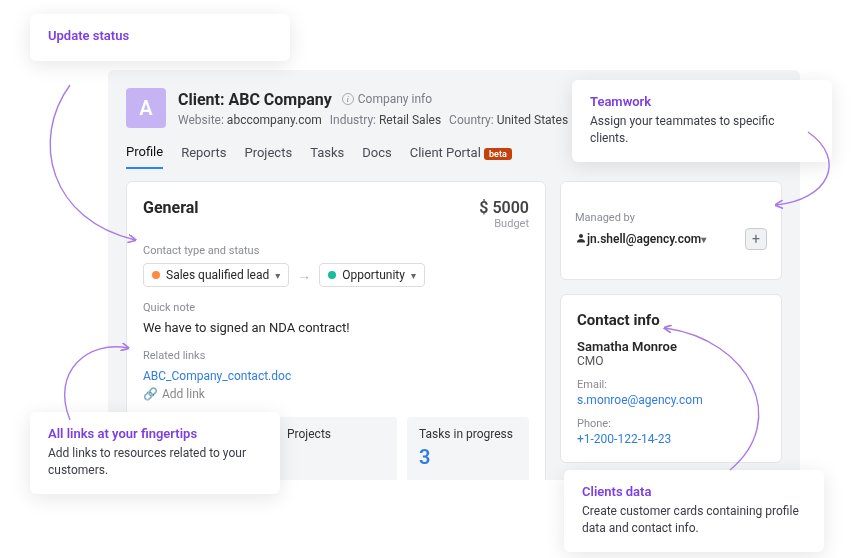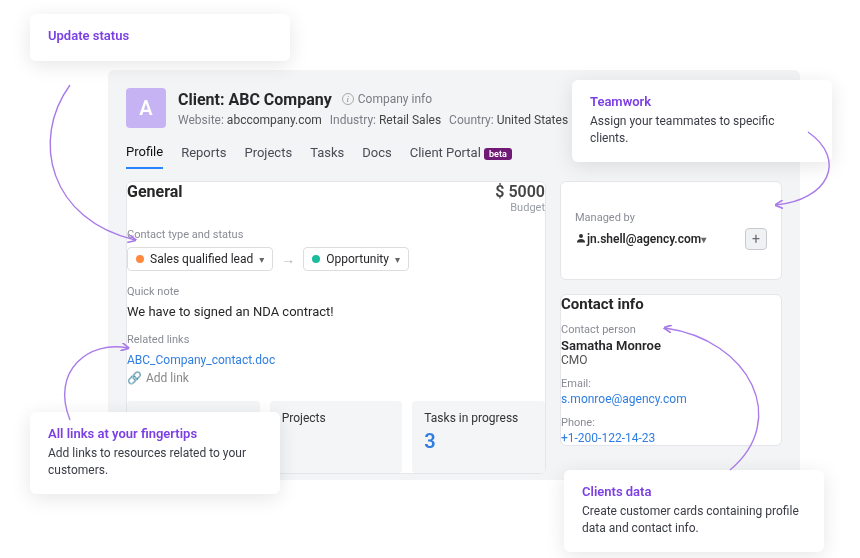--- a/index.html
+++ b/index.html
@@ -56,40 +56,41 @@
     border-bottom: 1px solid transparent;
     align-items: flex-end;
   }
   .tab { padding-bottom: 8px; cursor: pointer; }
   .tab.active {
     color: #111;
     border-bottom: 2px solid #2684ff;
     margin-bottom: -1px;
   }
   .badge-beta {
-    background: #701a75;
+    background: #c2410c;
     color: #fff;
     font-size: 9px;
     border-radius: 3px;
     padding: 1px 5px;
     font-weight: 600;
   }
 
   .main {
     display: flex;
     gap: 14px;
     margin-top: 12px;
   }
   .col-left { flex: 1; }
   .col-right { width: 222px; display: flex; flex-direction: column; gap: 14px; }
 
   .card {
     background: #fff;
     border: 1px solid #e5e5ea;
     border-radius: 6px;
+    padding: 16px;
   }
   .card-general .row-top {
     display: flex;
     justify-content: space-between;
     align-items: flex-start;
   }
   .card-general h3 { font-size: 16px; font-weight: 700; }
   .budget { text-align: right; }
   .budget-amount { font-size: 16px; font-weight: 600; color: #444; }
   .budget-label { font-size: 11px; color: #9a9ca5; }
@@ -273,21 +274,20 @@
             </span>
             <span>jn.shell@agency.com</span>
             <span class="chevron">▾</span>
           </div>
           <div class="add-btn">+</div>
         </div>
       </div>
 
       <div class="card contact-card">
         <h4>Contact info</h4>
-        <div class="contact-label">Contact person</div>
         <div class="contact-name">Samatha Monroe</div>
         <div class="contact-role">CMO</div>
         <div class="contact-label">Email:</div>
         <div class="contact-link">s.monroe@agency.com</div>
         <div class="contact-label">Phone:</div>
         <div class="contact-link">+1-200-122-14-23</div>
       </div>
     </div>
   </div>
 </div>

